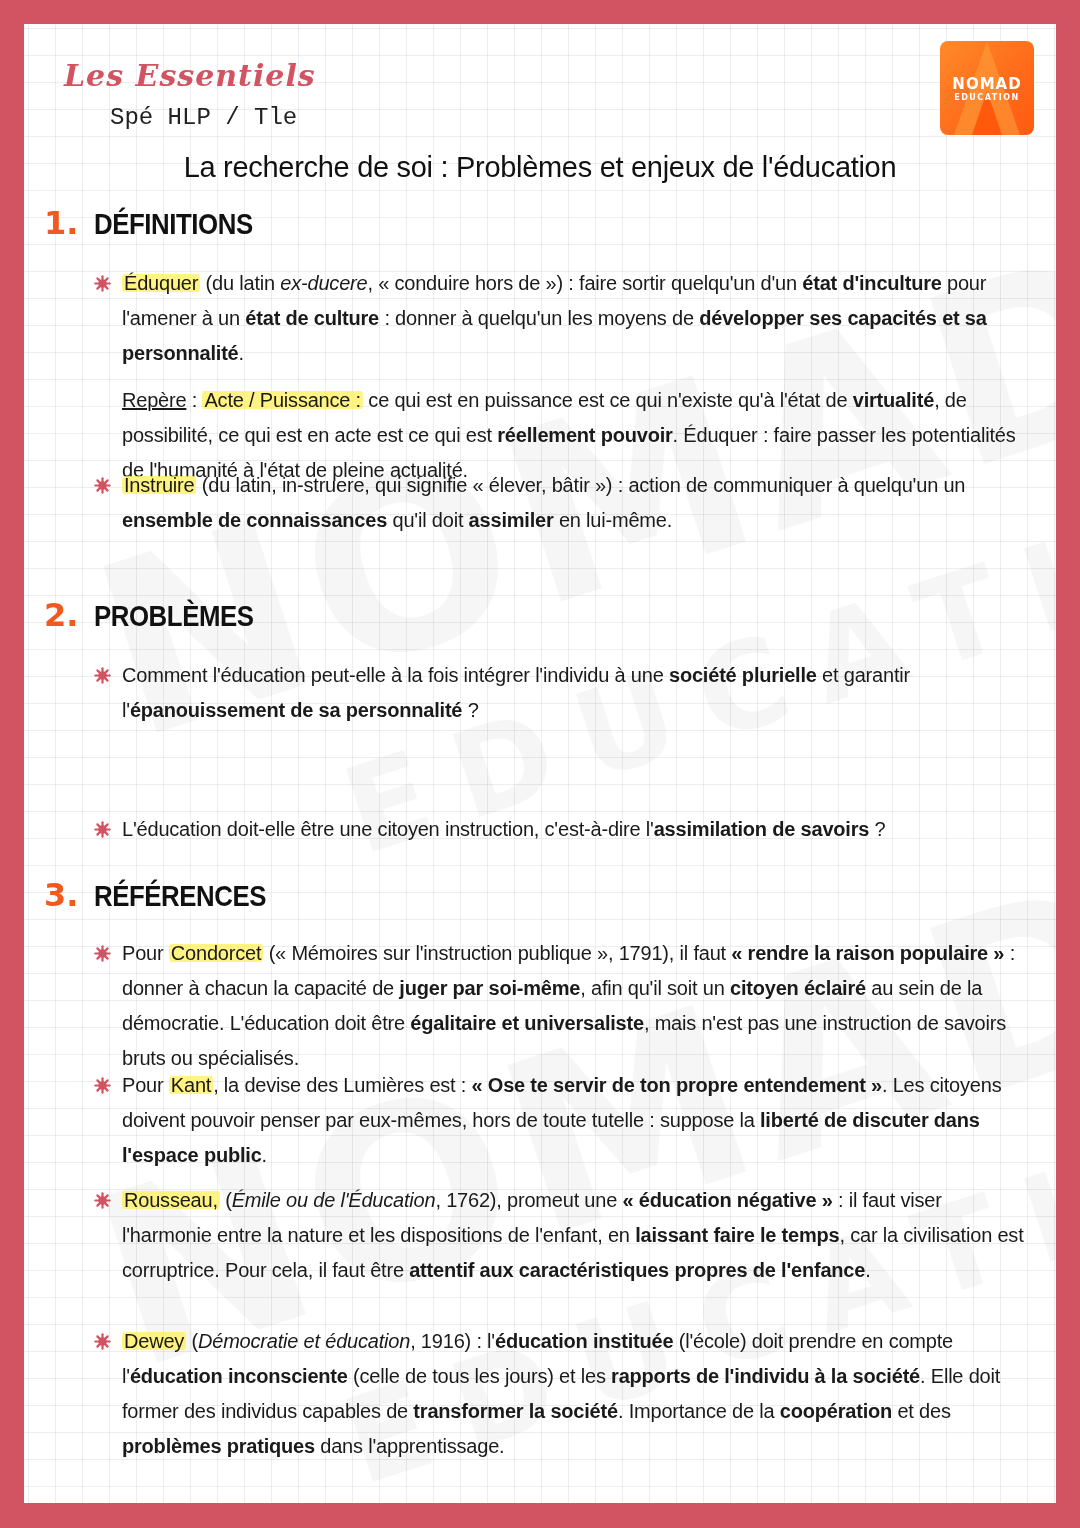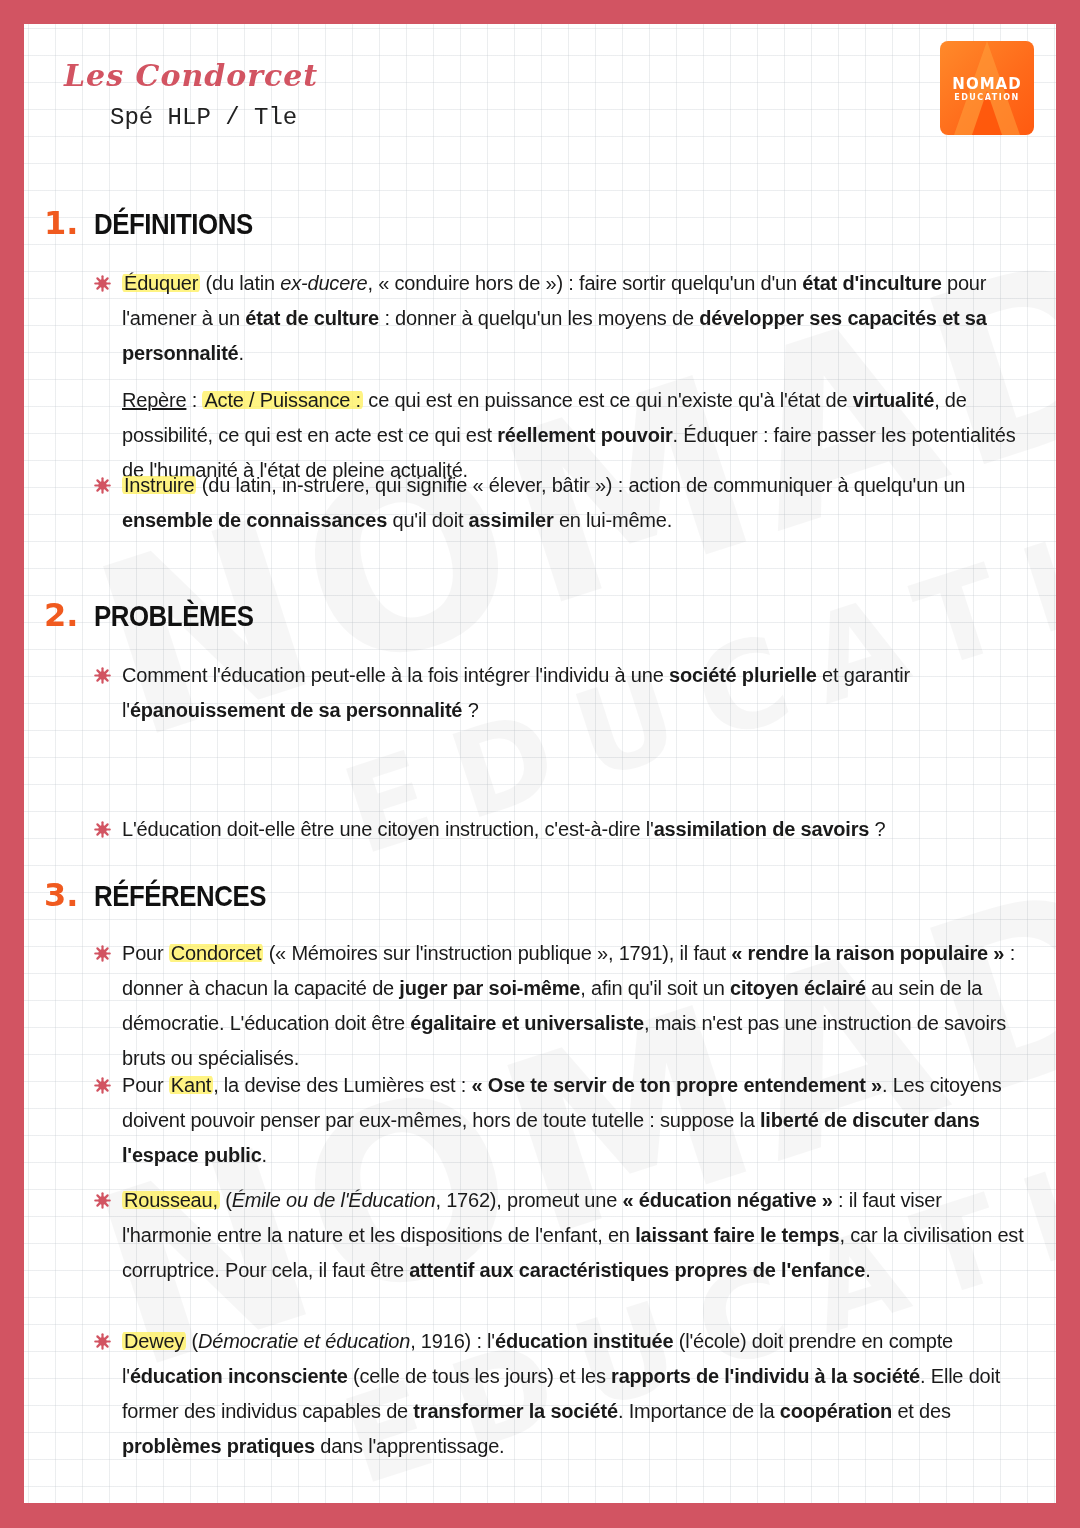--- a/index.html
+++ b/index.html
@@ -142,30 +142,31 @@
 </head>
 <body>
 
 <div class="sheet">
 
   <div class="watermark wm1">NOMAD</div>
   <div class="watermark wm2">EDUCATION</div>
   <div class="watermark wm3">NOMAD</div>
   <div class="watermark wm4">EDUCATION</div>
 
-  <div class="brand-script">Les Condorcet</div>
+  <div class="brand-script">Les Essentiels</div>
   <div class="brand-sub">Spé HLP / Tle</div>
 
   <div class="logo">
     <div class="tri"></div>
     <div class="tri2"></div>
     <div class="l1">NOMAD</div>
     <div class="l2">EDUCATION</div>
   </div>
 
+  <div class="subtitle">La recherche de soi : Problèmes et enjeux de l'éducation</div>
 
   <div class="section-head" style="top:180px;">
     <span class="section-num">1.</span>
     <span class="section-title">DÉFINITIONS</span>
   </div>
 
   <div class="bullet-block" style="top:242px;">
     <span class="bullet-icon">
       <svg width="17" height="17" viewBox="0 0 20 20">
           <g fill="#d25462">

